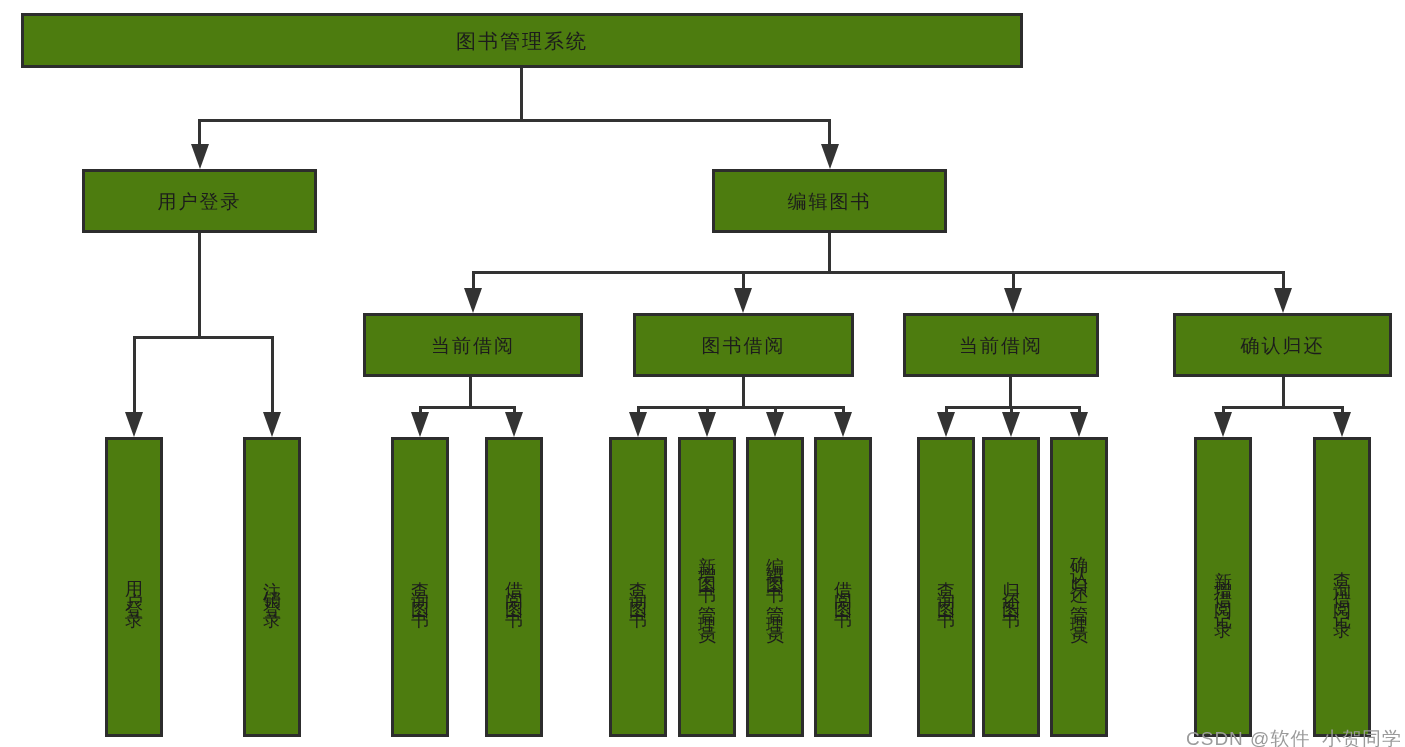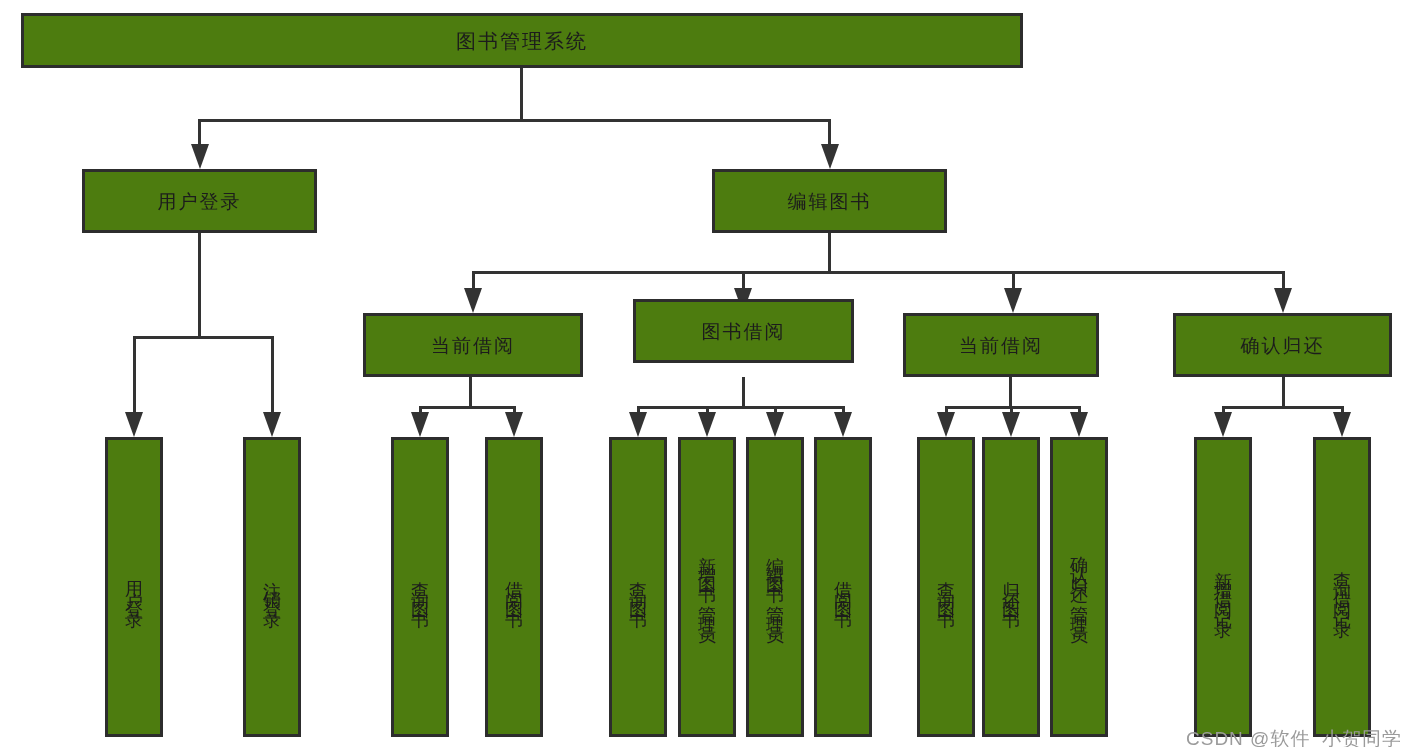--- a/index.html
+++ b/index.html
@@ -100,21 +100,21 @@
   <div class="node" style="left:82px;top:169px;width:235px;height:64px">
     <span class="lbl">用户登录</span>
   </div>
   <div class="node" style="left:712px;top:169px;width:235px;height:64px">
     <span class="lbl">编辑图书</span>
   </div>
 
   <div class="node" style="left:363px;top:313px;width:220px;height:64px">
     <span class="lbl">当前借阅</span>
   </div>
-  <div class="node" style="left:633px;top:299px;width:221px;height:64px">
+  <div class="node" style="left:633px;top:313px;width:221px;height:64px">
     <span class="lbl">图书借阅</span>
   </div>
   <div class="node" style="left:903px;top:313px;width:196px;height:64px">
     <span class="lbl">当前借阅</span>
   </div>
   <div class="node" style="left:1173px;top:313px;width:219px;height:64px">
     <span class="lbl">确认归还</span>
   </div>
 
   <div class="node vert" style="left:105px;top:437px;width:58px;height:300px">

